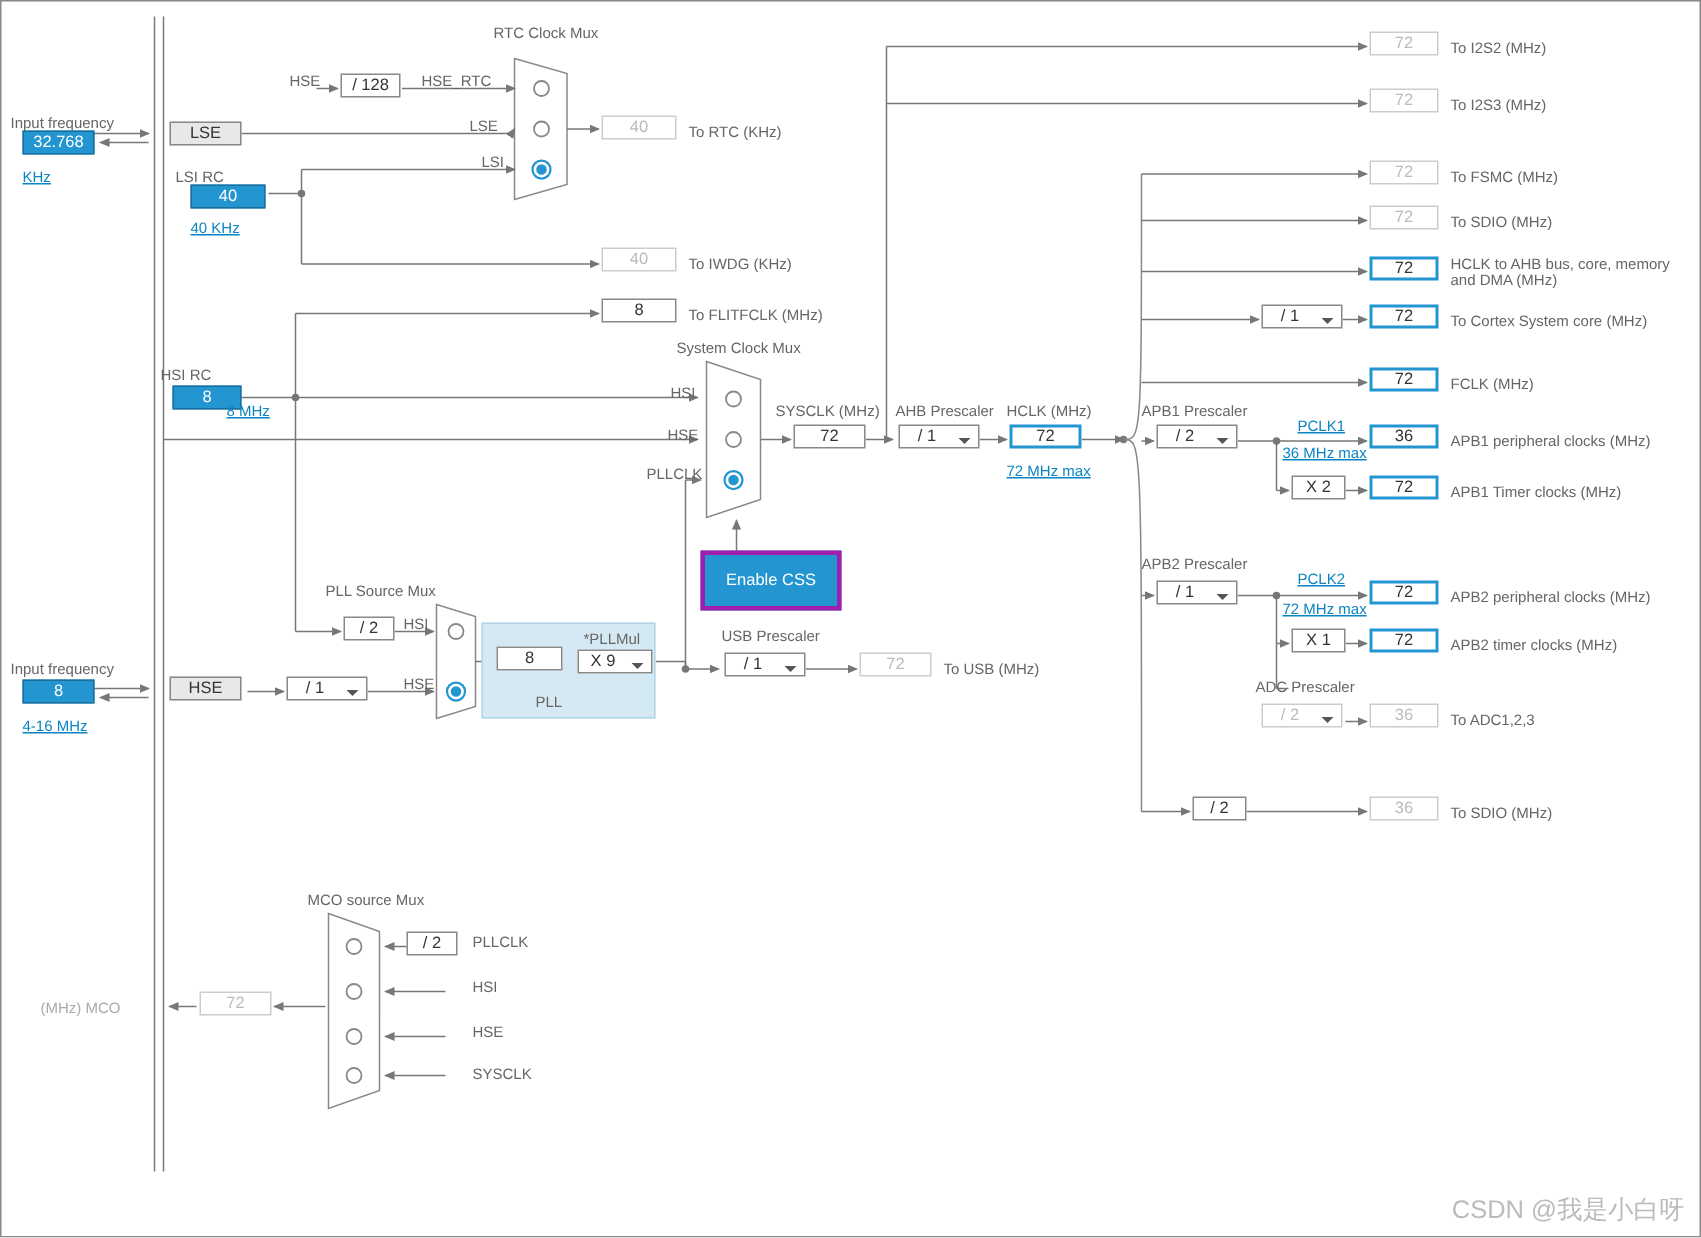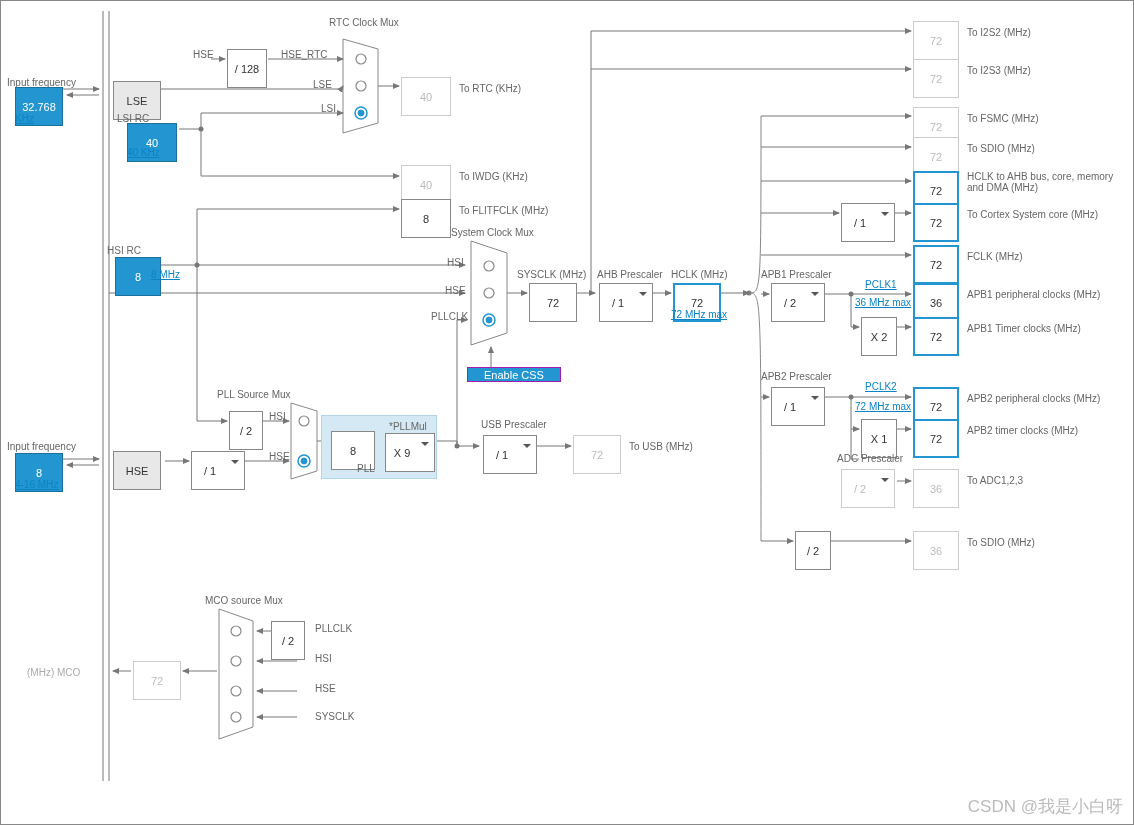--- a/index.html
+++ b/index.html
@@ -1,27 +1,27 @@
 <!DOCTYPE html>
 <html><head>
 <meta charset="utf-8">
 <style>
   *{box-sizing:border-box;margin:0;padding:0;font-family:Arial,Helvetica,sans-serif;}
   body{background:#fff;}
   #canvas{position:relative;width:1134px;height:825px;border:1px solid #888;}
   .txt{position:absolute;font-size:10px;color:#666;white-space:nowrap;}
   .txt.blue{color:#0a84c4;text-decoration:underline;}
   .txt.dim{color:#aaa;}
-  .box{position:absolute;border:1px solid #888;background:#fff;display:flex;align-items:center;justify-content:center;font-size:11px;color:#333;height:39px;}
+  .box{position:absolute;border:1px solid #888;background:#fff;display:flex;align-items:center;justify-content:center;font-size:11px;color:#333;height:16px;}
   .box.filled{background:#2396d1;color:#fff;border-color:#1b6f9c;}
   .box.ghost{border-color:#ccc;color:#bbb;}
   .box.hl{border:2px solid #2396d1;color:#333;}
   .box.select{padding-right:16px;position:absolute;}
   .box.select:after{content:"";position:absolute;right:5px;top:8px;border:4px solid transparent;border-top-color:#555;}
-  .btn-css{position:absolute;background:#2396d1;color:#fff;font-size:11px;border:1px solid #a21caf;display:flex;align-items:center;justify-content:center;height:15px;}
+  .btn-css{position:absolute;background:#2396d1;color:#fff;font-size:11px;border:3px solid #a21caf;display:flex;align-items:center;justify-content:center;height:40px;}
   .pll-bg{position:absolute;background:#d5e9f4;border:1px solid #aed5e8;}
   svg{position:absolute;top:0;left:0;}
   .mux{fill:#fff;stroke:#888;stroke-width:1;}
   .radio{fill:#fff;stroke:#888;stroke-width:1.2;}
   .radio-sel{fill:#2396d1;stroke:#2396d1;}
   .radio-ring{fill:none;stroke:#2396d1;stroke-width:1.5;}
   .wire{stroke:#777;stroke-width:1;fill:none;}
   .ar{fill:#777;}
   .node{fill:#777;}
   .branch{stroke:#888;stroke-width:1;fill:none;}

